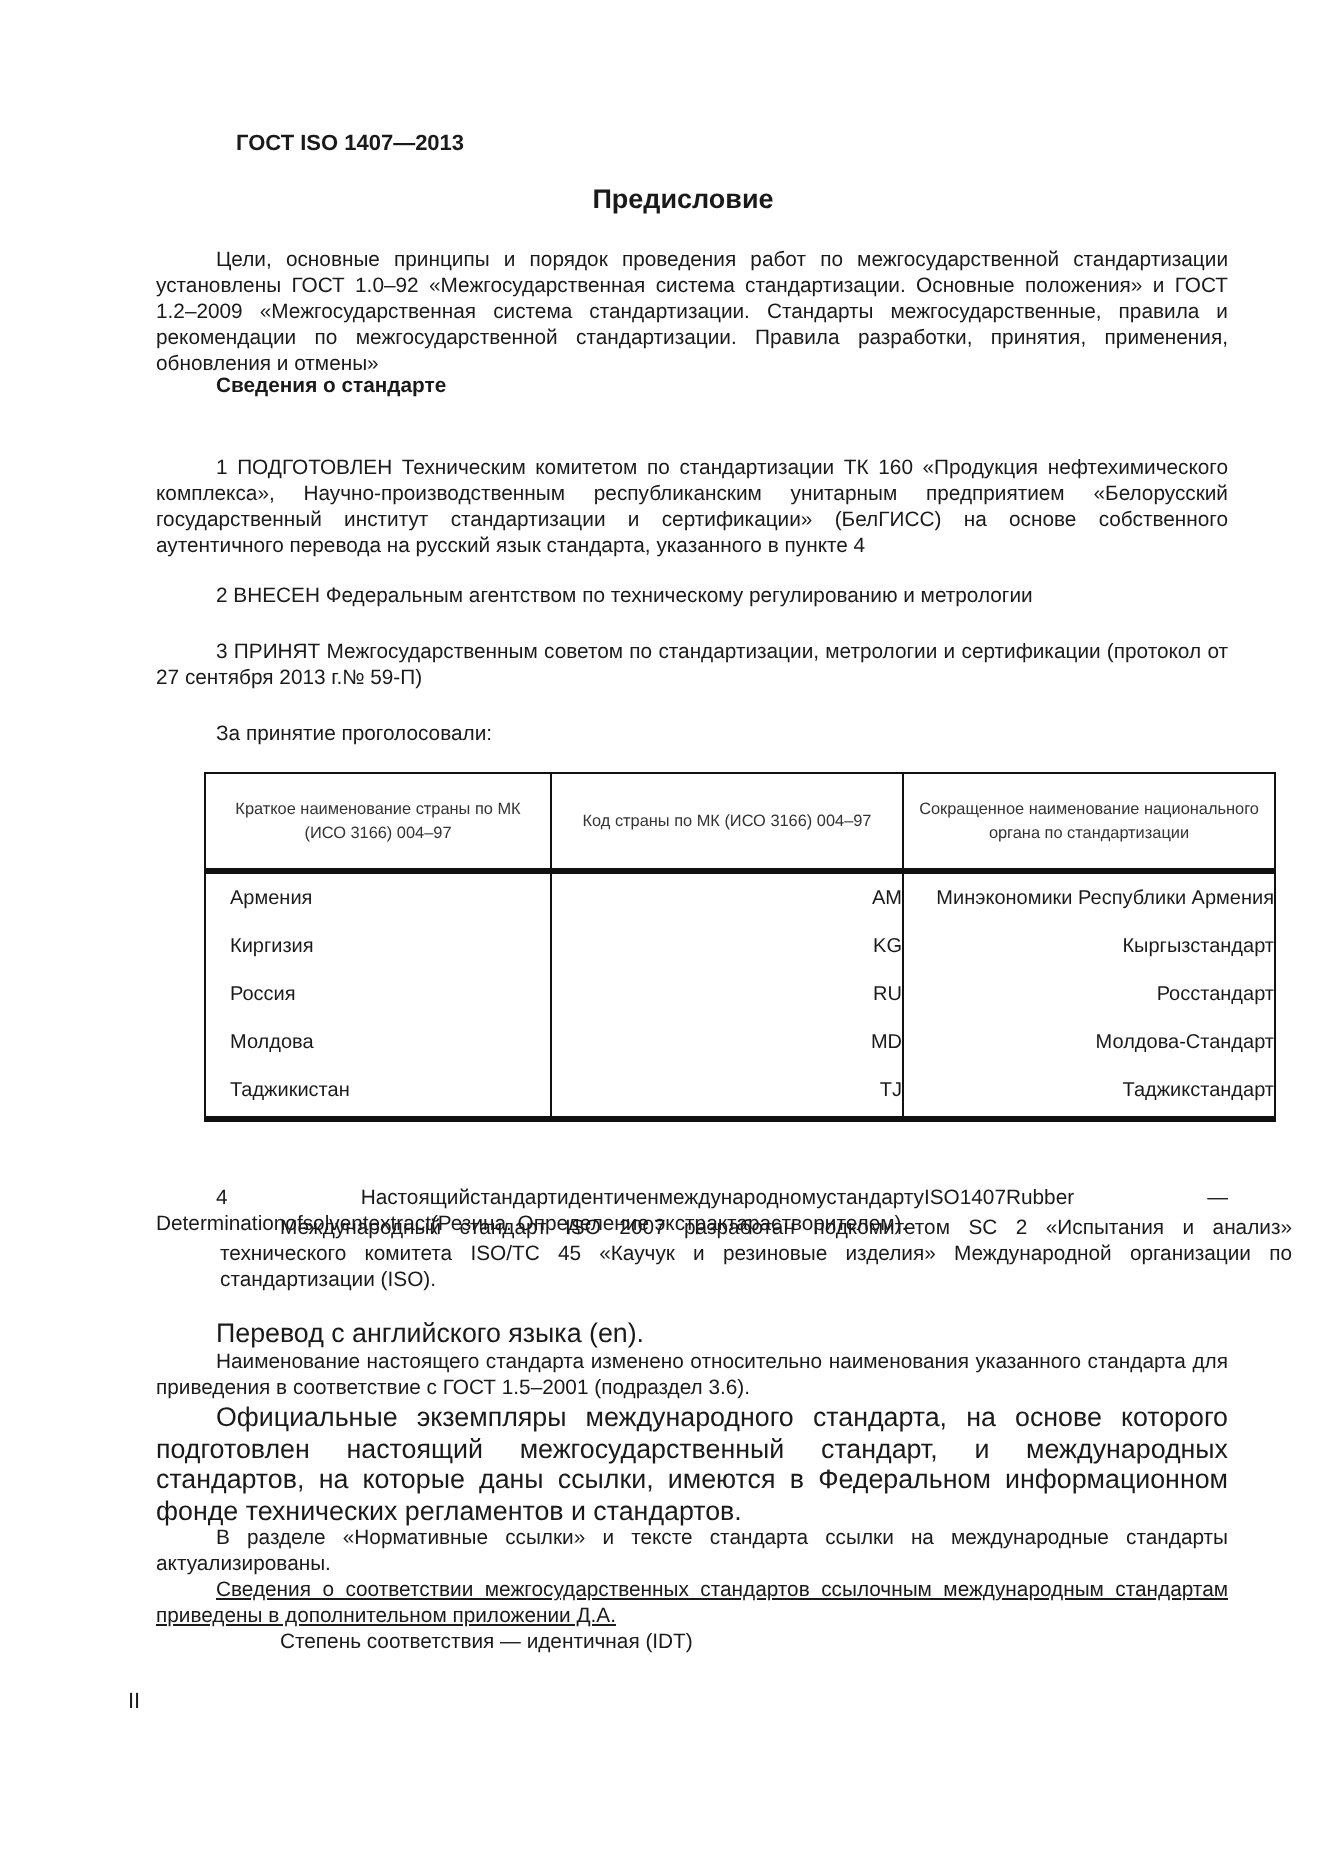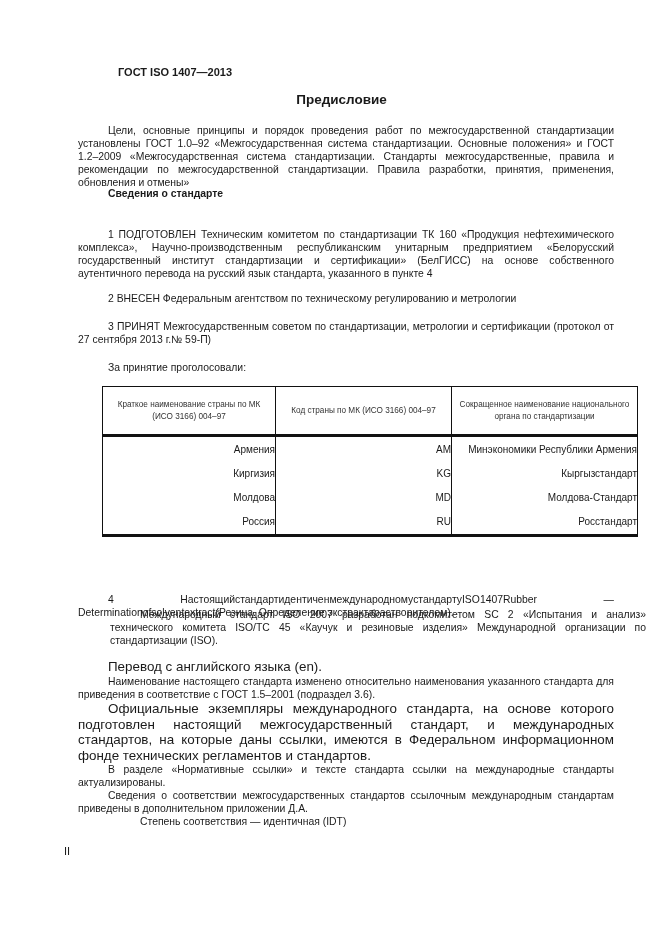--- a/index.html
+++ b/index.html
@@ -23,21 +23,21 @@
   }
   table.vote th {
     font-weight: normal; font-size: 8.2px; line-height: 12px; color: #333;
     border: 1.5px solid #111; border-bottom: 3px solid #111;
     height: 47px; vertical-align: middle; text-align: center; padding: 0 4px;
   }
   table.vote td {
     height: 24.2px; padding: 0; border-left: 1.5px solid #111; border-right: 1.5px solid #111;
   }
   table.vote tr:last-child td { border-bottom: 3px solid #111; }
-  td.c1 { padding-left: 12px !important; width: 160px; text-align: right; }
+  td.c1 { padding-left: 12px !important; width: 160px; }
   td.c2 { text-align: right; width: 175px; }
   td.c3 { padding-left: 4px !important; text-align: right; }
   .pgnum { left: 64px; top: 845px; font-size: 11px; font-weight: normal; }
 </style>
 </head>
 <body>
 
 <div class="abs hdr">ГОСТ ISO 1407—2013</div>
 <div class="abs title">Предисловие</div>
 
@@ -63,34 +63,39 @@
       <td class="c1">Армения</td>
       <td class="c2">AM</td>
       <td class="c3">Минэкономики Республики Армения</td>
     </tr>
     <tr>
       <td class="c1">Киргизия</td>
       <td class="c2">KG</td>
       <td class="c3">Кыргызстандарт</td>
     </tr>
     <tr>
+      <td class="c1">Россия</td>
+      <td class="c2">RU</td>
+      <td class="c3">Росстандарт</td>
+    </tr>
+    <tr>
       <td class="c1">Молдова</td>
       <td class="c2">MD</td>
       <td class="c3">Молдова-Стандарт</td>
     </tr>
     <tr>
-      <td class="c1">Россия</td>
-      <td class="c2">RU</td>
-      <td class="c3">Росстандарт</td>
+      <td class="c1">Таджикистан</td>
+      <td class="c2">TJ</td>
+      <td class="c3">Таджикстандарт</td>
     </tr>
   </tbody>
 </table>
 
 <div class="abs para" style="top:593px;">4 НастоящийстандартидентиченмеждународномустандартуISO1407Rubber — Determinationofsolventextract(Резина. Определение экстрактарастворителем).</div>
 <div class="abs para" style="top:608px;margin-left:32px;">Международный стандарт ISO 2007 разработан подкомитетом SC 2 «Испытания и анализ» технического комитета ISO/TC 45 «Каучук и резиновые изделия» Международной организации по стандартизации (ISO).</div>
 <div class="abs para big" style="top:659px;">Перевод с английского языка (en).</div>
 <div class="abs para" style="top:675px;">Наименование настоящего стандарта изменено относительно наименования указанного стандарта для приведения в соответствие с ГОСТ 1.5–2001 (подраздел 3.6).</div>
 <div class="abs para big" style="top:701px;">Официальные экземпляры международного стандарта, на основе которого подготовлен настоящий межгосударственный стандарт, и международных стандартов, на которые даны ссылки, имеются в Федеральном информационном фонде технических регламентов и стандартов.</div>
 <div class="abs para" style="top:763px;">В разделе «Нормативные ссылки» и тексте стандарта ссылки на международные стандарты актуализированы.</div>
-<div class="abs para" style="top:789px;">Сведения о соответствии межгосударственных стандартов ссылочным международным стандартам приведены в дополнительном приложении Д.А.</div>
+<div class="abs para" style="top:789px;text-decoration:underline;">Сведения о соответствии межгосударственных стандартов ссылочным международным стандартам приведены в дополнительном приложении Д.А.</div>
 <div class="abs para ind60" style="top:815px;">Степень соответствия — идентичная (IDT)</div>
 
 <div class="abs pgnum">II</div>
 
 </body></html>

